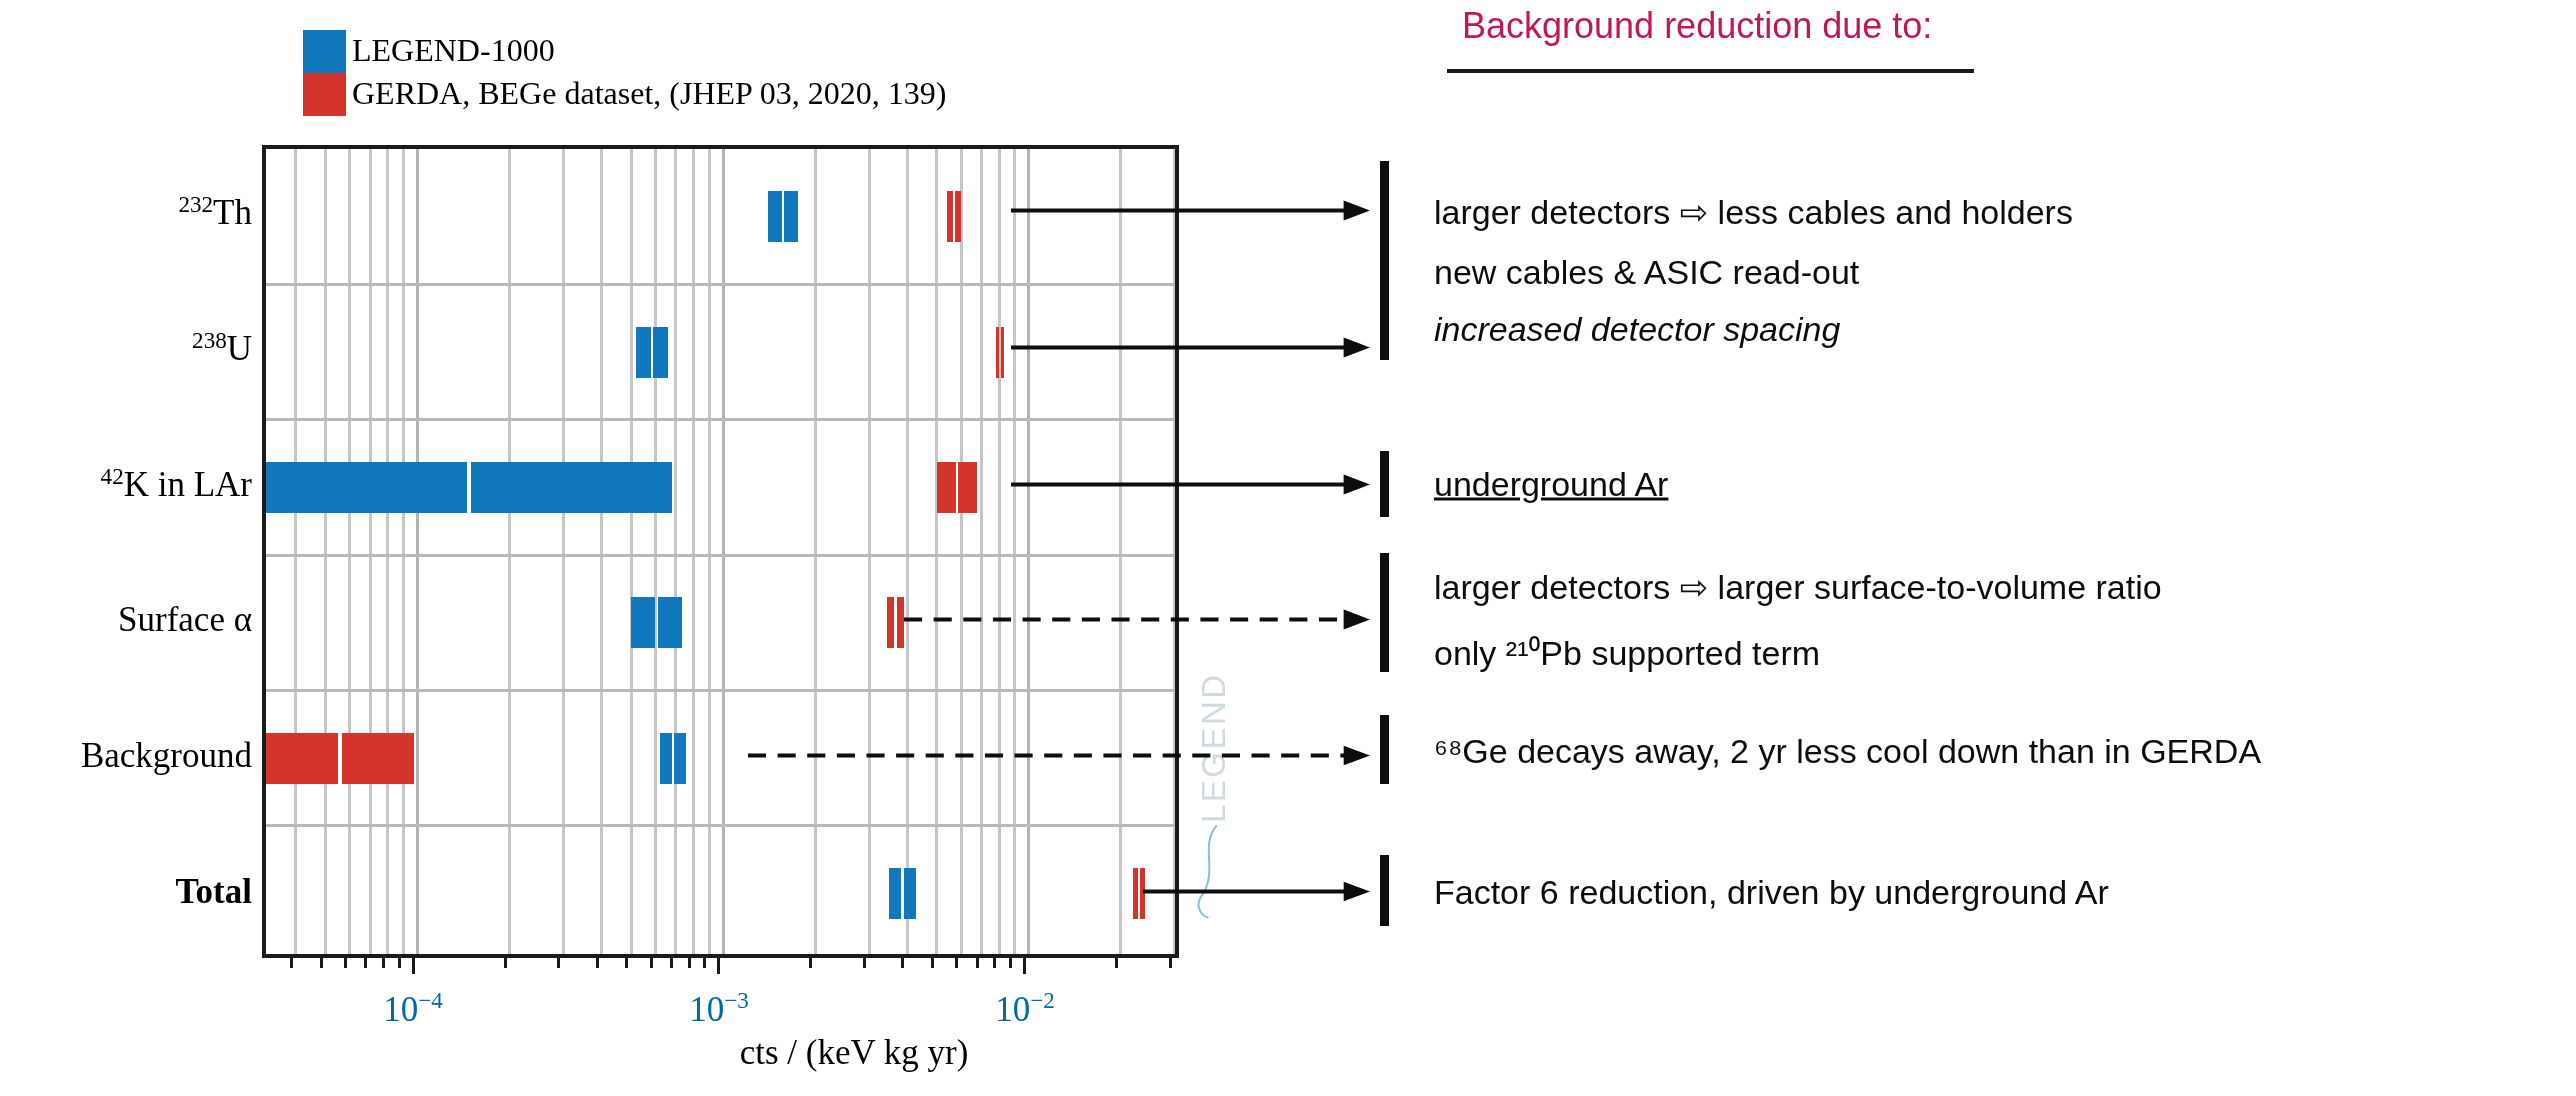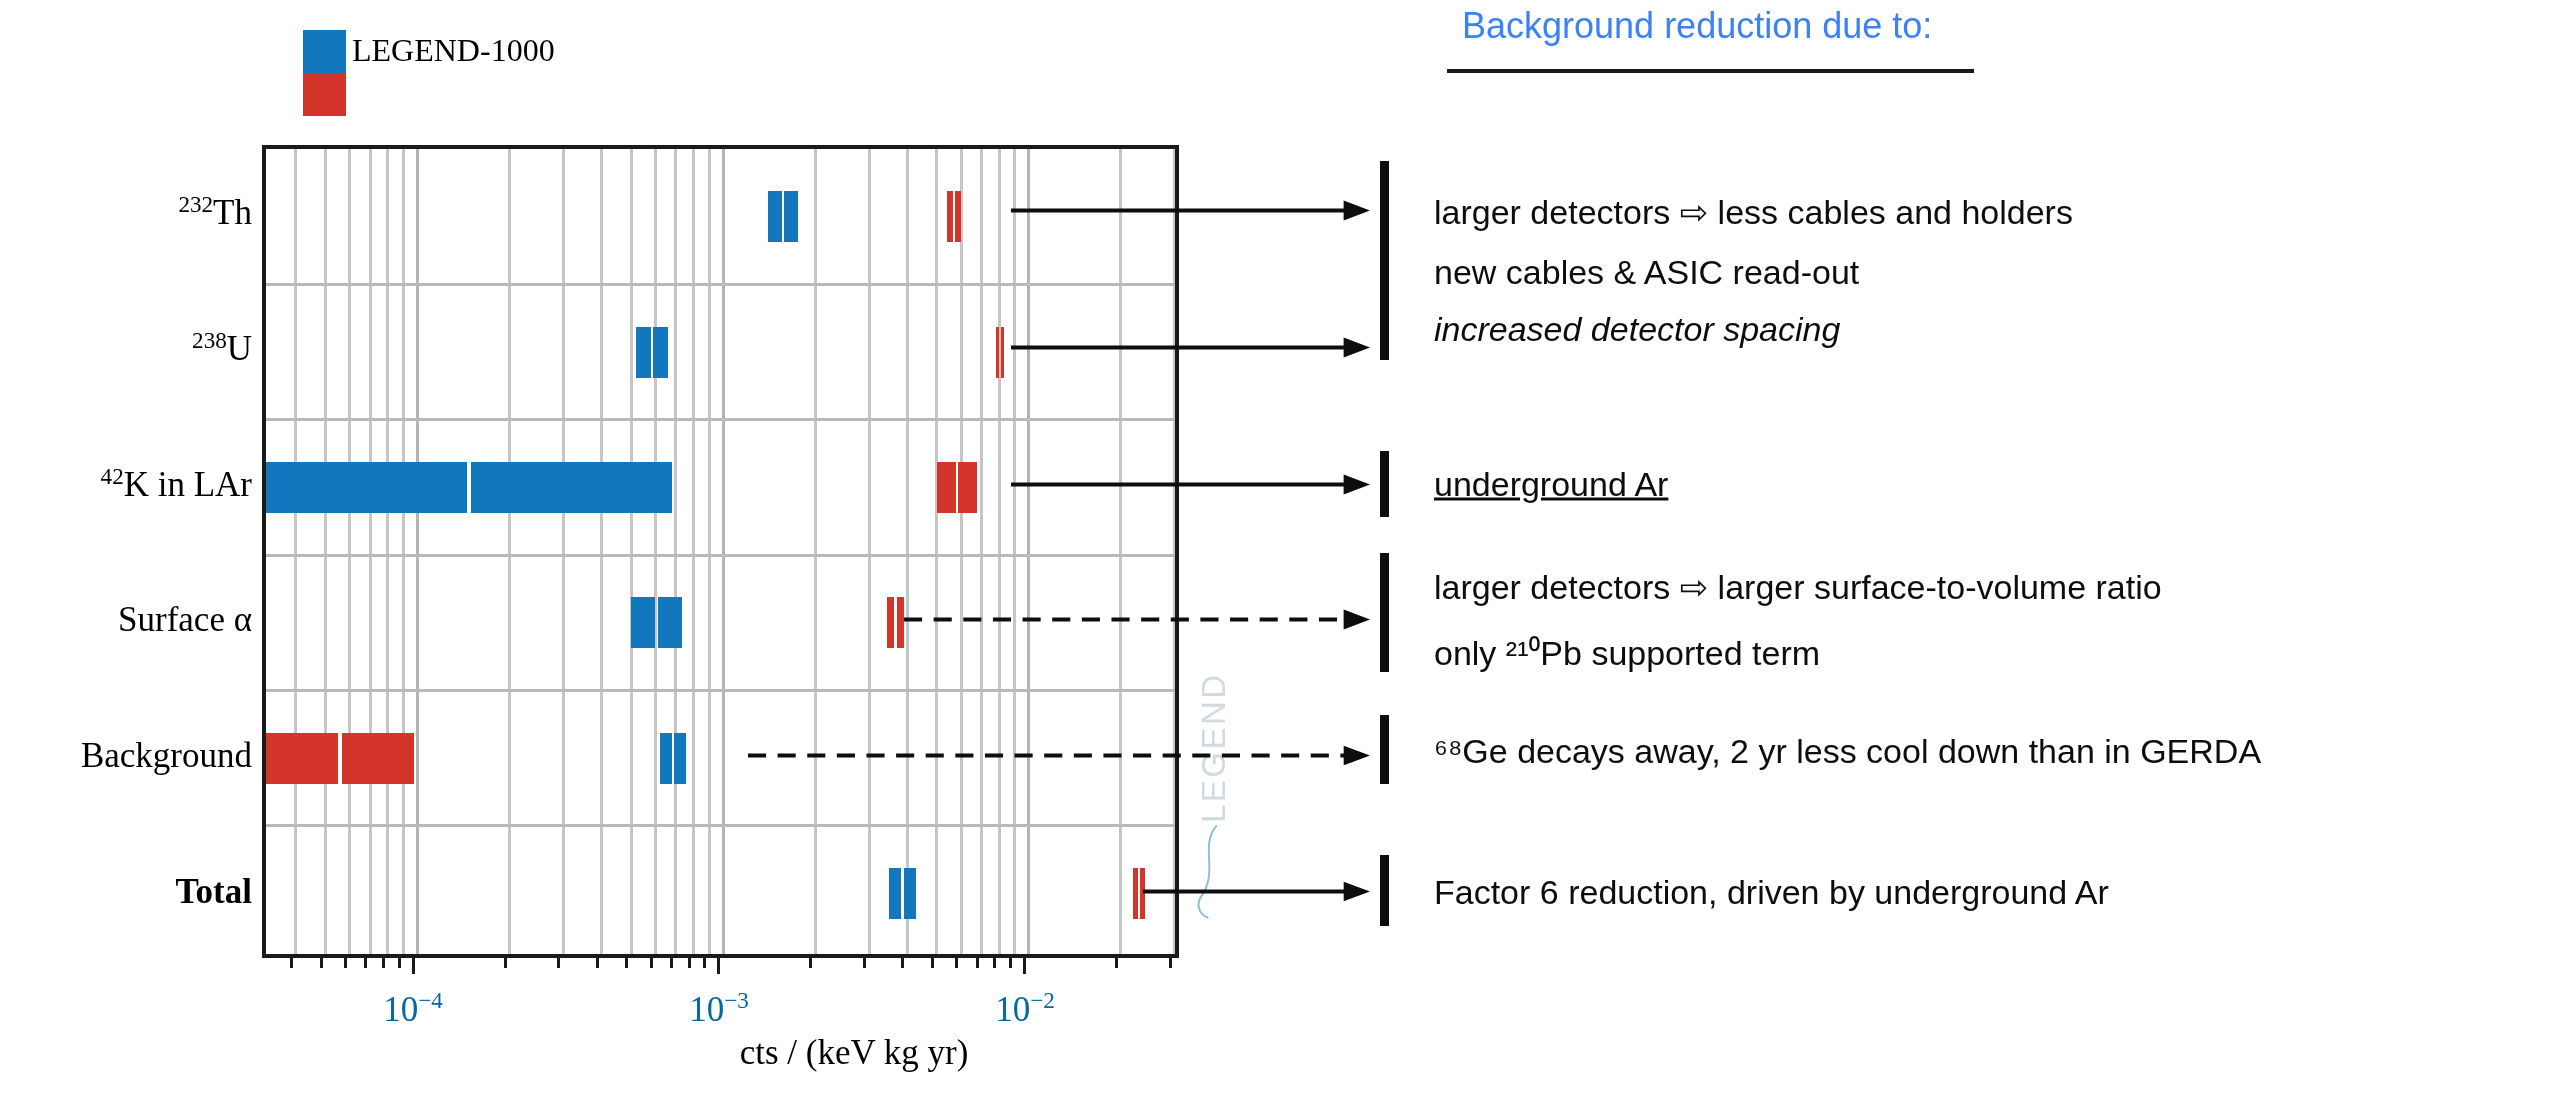--- a/index.html
+++ b/index.html
@@ -144,21 +144,21 @@
     height: 99px;
     pointer-events: none;
   }
 
   
   #annot-title {
     position: absolute;
     left: 1462px;
     top: 5px;
     font-size: 36px;
-    color: #3b82f6;
+    color: #be185d;
     white-space: nowrap;
     font-family: "Liberation Sans", sans-serif;
   }
   #annot-underline {
     position: absolute;
     left: 1447px;
     top: 69px;
     width: 527px;
     height: 4.1px;
     background: #1a1a1a;
@@ -189,20 +189,21 @@
 </head>
 <body>
 
 <div id="legend">
   <div class="legend-row">
     <span class="legend-swatch" style="background:#1278be"></span>
     <span class="legend-label">LEGEND-1000</span>
   </div>
   <div class="legend-row">
     <span class="legend-swatch" style="background:#d3352a"></span>
+    <span class="legend-label">GERDA, BEGe dataset, (JHEP 03, 2020, 139)</span>
   </div>
 </div>
 
 <div id="ycat-labels" style="position:absolute; left:0; top:0; width:252px; height:1097px;">
   <div class="ylabel" style="top:212px;"><sup>232</sup>Th</div>
   <div class="ylabel" style="top:348px;"><sup>238</sup>U</div>
   <div class="ylabel" style="top:484px;"><sup>42</sup>K in LAr</div>
   <div class="ylabel" style="top:620px;">Surface α</div>
   <div class="ylabel" style="top:756px;">Background</div>
   <div class="ylabel bold" style="top:892px;">Total</div>

